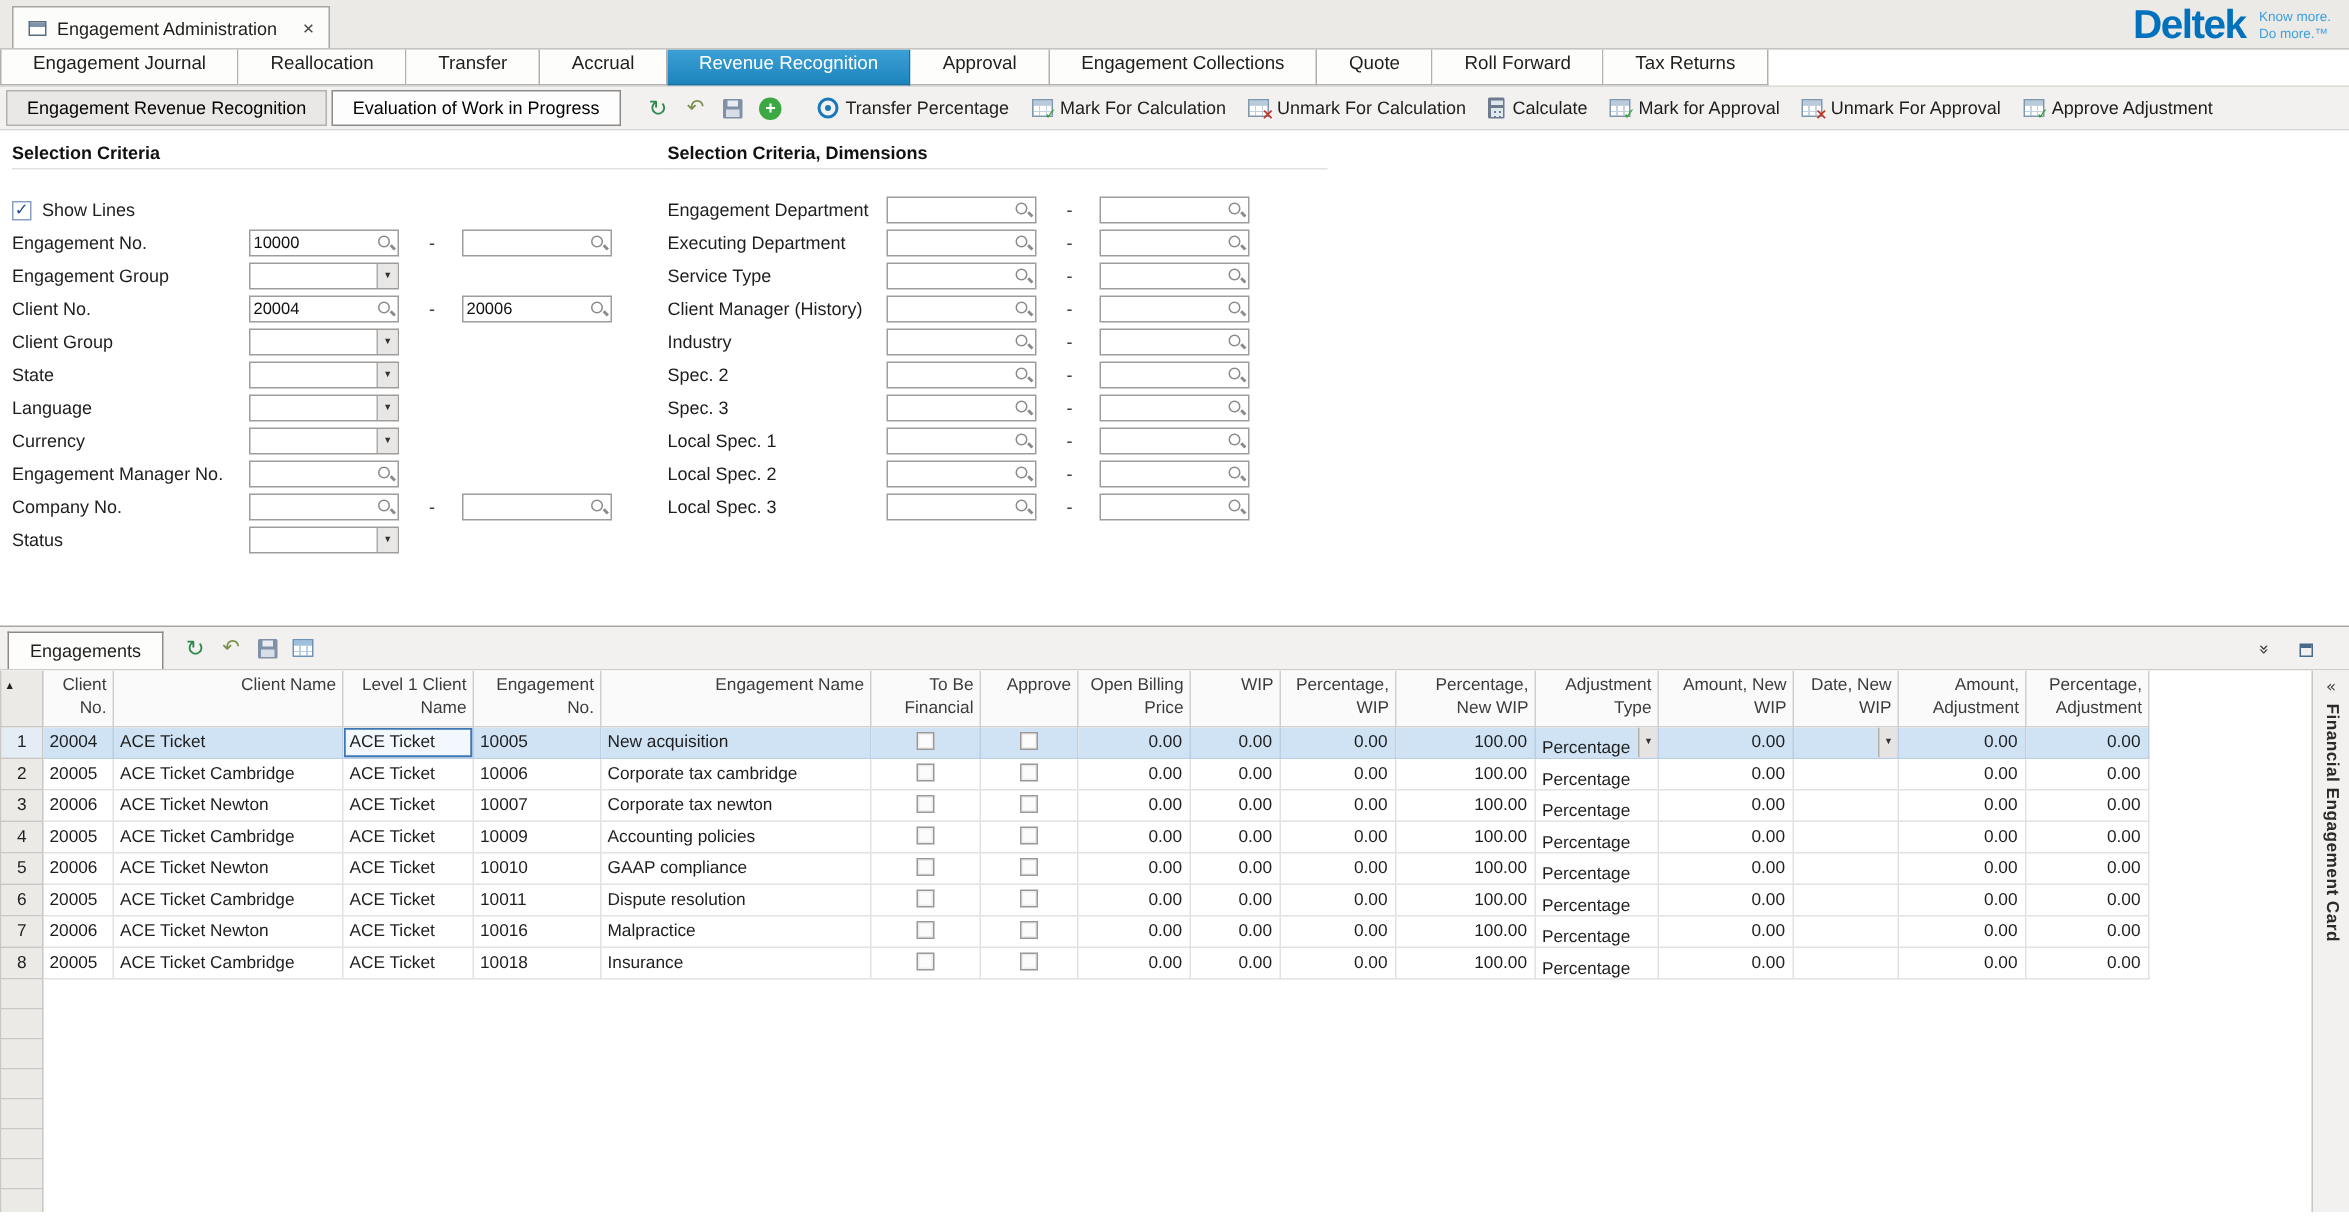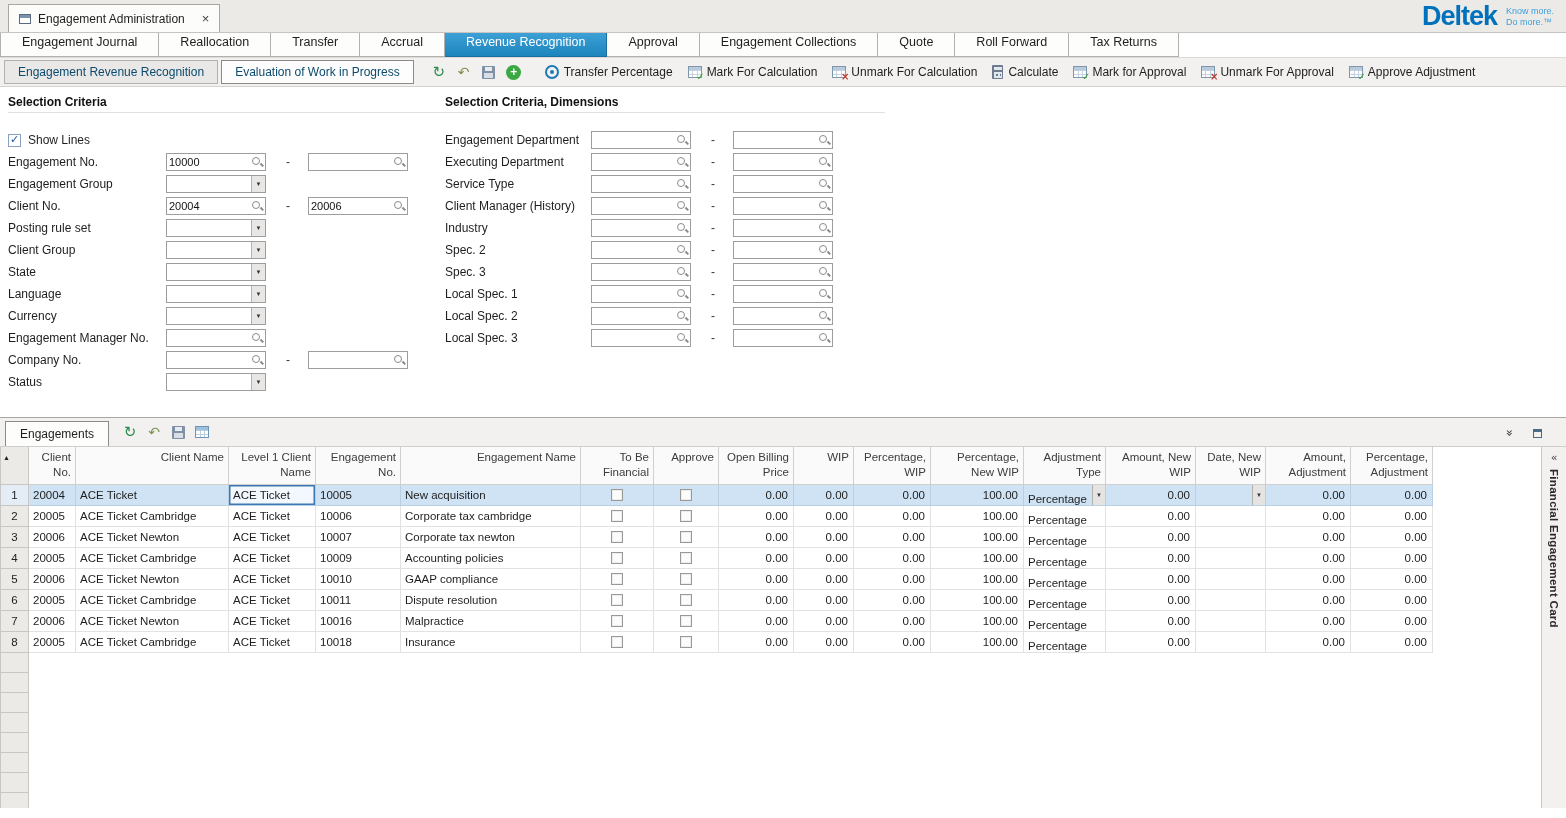--- a/index.html
+++ b/index.html
@@ -17,21 +17,21 @@
   .tagline{font-size:9px;color:#3da0dc;line-height:1.2;padding-top:3px}
 
   
   .main-tabs{height:24px;background:#fff;display:flex;align-items:flex-end;padding-top:3px}
   .main-tab{border:1px solid #b3b1ae;border-left:none;height:31px;padding:0 21px;display:flex;align-items:center;font-size:12.5px;background:#fdfdfc;color:#1e1e1e}
   .main-tab:first-child{border-left:1px solid #b3b1ae}
   .main-tab.selected{background:linear-gradient(#45a8dc,#1d84bd);color:#fff;border-color:#1a6f9f}
 
   
   .sub-bar{height:30px;background:#f3f1ef;border-top:1px solid #dddbd8;border-bottom:1px solid #d5d3d0;display:flex;align-items:center;padding-left:4px;gap:3px}
-  .sub-tab{height:24px;display:flex;align-items:center;padding:0 13px;border:1px solid #b3b1ae;background:#eae8e6;color:#0c4a6e}
+  .sub-tab{height:24px;display:flex;align-items:center;padding:0 13px;border:1px solid #b3b1ae;background:#eae8e6;color:#000000}
   .sub-tab.selected{background:#fdfdfd;border-color:#8c8a88}
   .tb-gap{width:8px}
   .tb-icon-btn{width:22px;height:22px;display:flex;align-items:center;justify-content:center}
   .tb-btn{display:flex;align-items:center;gap:5px;padding:0 6px;height:24px;white-space:nowrap}
 
   
   .i-refresh{font-family:"DejaVu Sans",sans-serif;color:#2e8b50;font-size:15px;line-height:1}
   .i-refresh::before{content:"↻"}
   .i-undo{font-family:"DejaVu Sans",sans-serif;color:#7b8f4e;font-size:14px;line-height:1}
   .i-undo::before{content:"↶"}
@@ -239,27 +239,20 @@
             <input value="20004" style="">
             <span class="mag"></span>
           </span>
           <span class="dash">-</span>
           <span class="fld">
             <input value="20006" style="">
             <span class="mag"></span>
           </span>
         </div>
         <div class="f-row">
-          <span class="f-label">Posting rule set</span>
-          <span class="dd">
-            <span class="dd-val"></span>
-            <span class="dd-btn">▼</span>
-          </span>
-        </div>
-        <div class="f-row">
           <span class="f-label">Client Group</span>
           <span class="dd">
             <span class="dd-val"></span>
             <span class="dd-btn">▼</span>
           </span>
         </div>
         <div class="f-row">
           <span class="f-label">State</span>
           <span class="dd">
             <span class="dd-val"></span>

